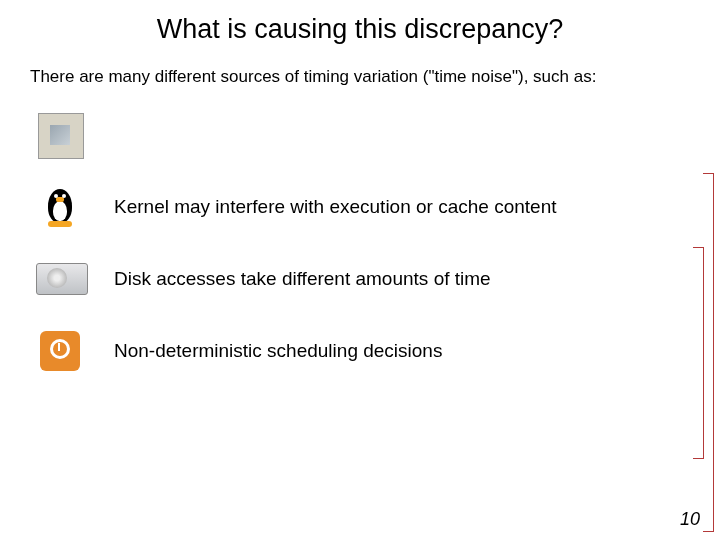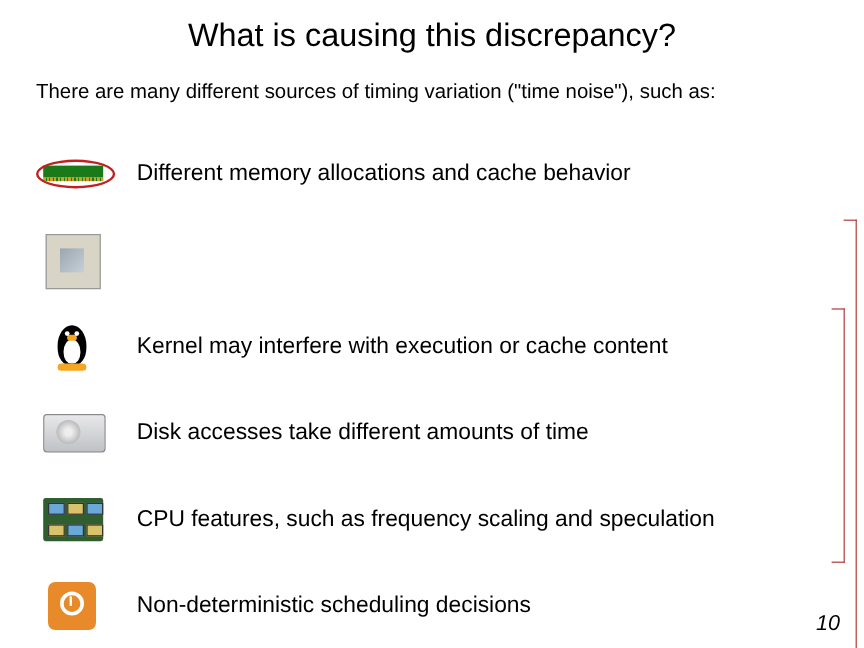--- a/index.html
+++ b/index.html
@@ -20,21 +20,21 @@
     padding: 14px 30px 0 30px;
   }
   .title {
     text-align: center;
     font-size: 27px;
     margin: 0 0 22px 0;
     font-weight: 400;
   }
   .intro {
     font-size: 17px;
-    margin: 0 0 36px 0;
+    margin: 0 0 26px 0;
   }
   .items {
     position: relative;
   }
   .row {
     display: flex;
     align-items: center;
     margin-bottom: 28px;
   }
   .thumb {
@@ -212,28 +212,20 @@
 <body>
 
 <div class="slide">
 
   <h1 class="title">What is causing this discrepancy?</h1>
 
   <p class="intro">There are many different sources of timing variation ("time noise"), such as:</p>
 
   <div class="items">
 
-    <div class="row">
-      <div class="thumb">
-        <div class="ram-stick"></div>
-          <div class="ram-pins"></div>
-          <div class="ram-outer"></div>
-      </div>
-      <div class="txt">Different memory allocations and cache behavior</div>
-    </div>
 
     <div class="row">
       <div class="thumb">
         <div class="cpu"></div>
       </div>
     </div>
 
     <div class="row">
       <div class="thumb">
         <div class="tux-body"></div>
@@ -246,33 +238,20 @@
       <div class="txt">Kernel may interfere with execution or cache content</div>
     </div>
 
     <div class="row">
       <div class="thumb">
         <div class="hdd"></div>
       </div>
       <div class="txt">Disk accesses take different amounts of time</div>
     </div>
 
-    <div class="row">
-      <div class="thumb">
-        <div class="chipset">
-          <div class="c c1"></div>
-            <div class="c c2"></div>
-            <div class="c c3"></div>
-          <div class="c c4"></div>
-            <div class="c c5"></div>
-            <div class="c c6"></div>
-        </div>
-      </div>
-      <div class="txt">CPU features, such as frequency scaling and speculation</div>
-    </div>
 
     <div class="row" style="margin-bottom:0">
       <div class="thumb">
         <div class="sched"></div>
       </div>
       <div class="txt">Non-deterministic scheduling decisions</div>
     </div>
 
     <div class="bracket b1"></div>
     <div class="bracket b2"></div>

